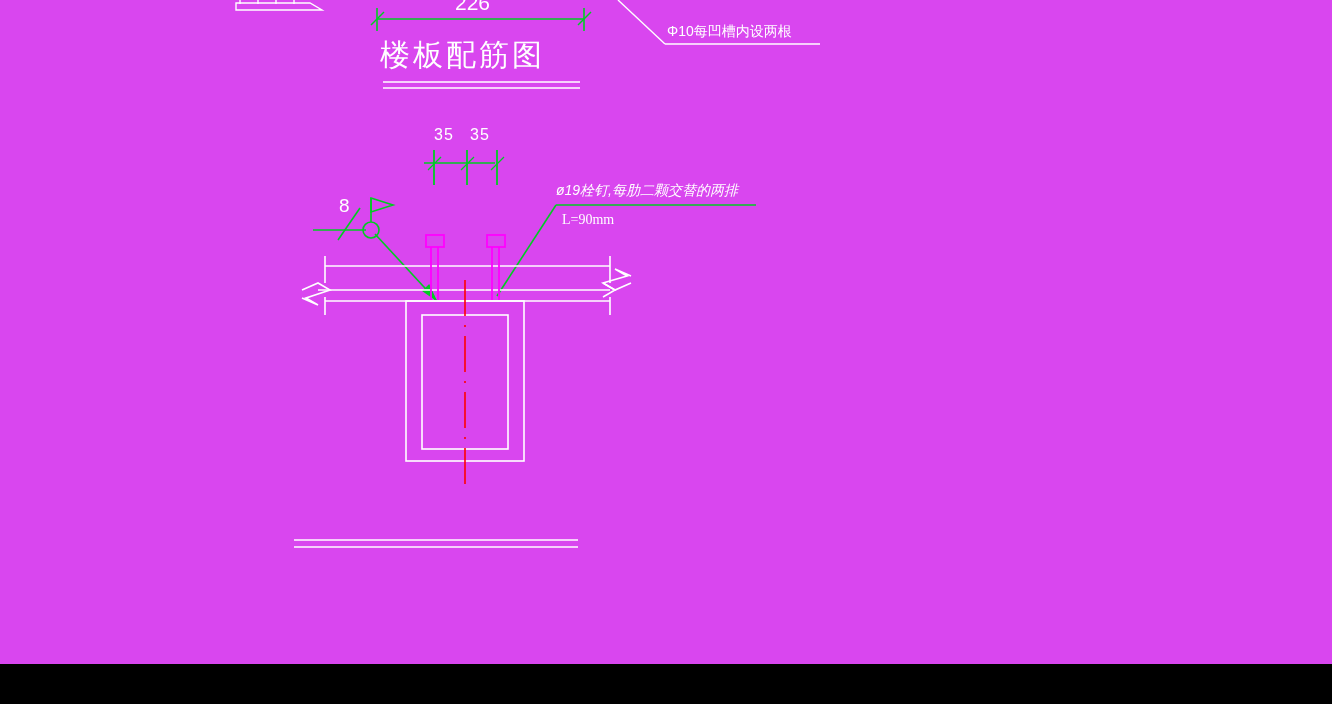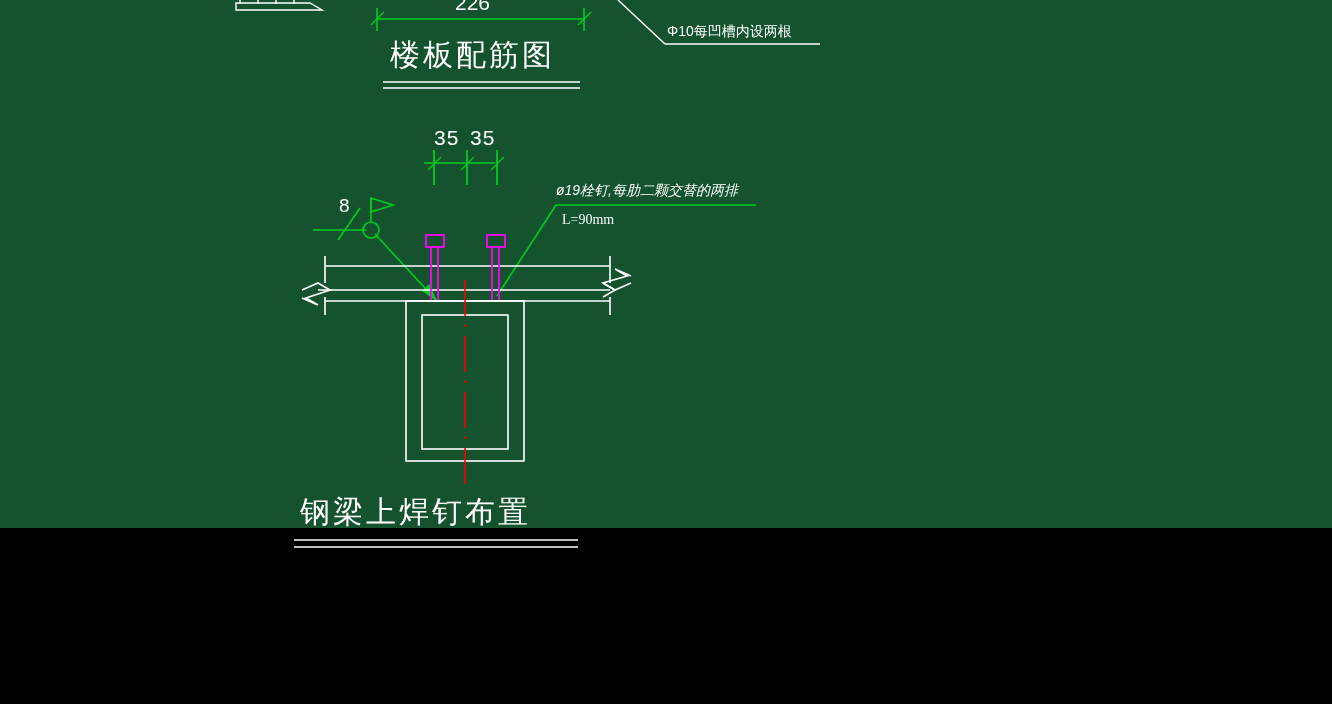--- a/index.html
+++ b/index.html
@@ -9,41 +9,41 @@
   }
   body {
     width: 1332px;
     height: 704px;
     overflow: hidden;
     font-family: "Liberation Sans", sans-serif;
   }
   #cad-canvas {
     position: relative;
     width: 1332px;
-    height: 528px;
-    background: #14532d;
+    height: 664px;
+    background: #d946ef;
   }
   #cad-canvas svg {
     position: absolute;
     top: 0;
     left: 0;
   }
   .cad-text {
     position: absolute;
     white-space: pre;
     color: #ffffff;
     font-family: "Liberation Sans", sans-serif;
     line-height: 1;
   }
   .t-title {
     font-size: 30px;
     letter-spacing: 3px;
   }
   .t-dim {
-    font-size: 21px;
+    font-size: 16px;
     letter-spacing: 1px;
   }
   .t-note {
     font-size: 14px;
     letter-spacing: 0px;
   }
   .t-weld {
     font-size: 19px;
   }
   .t-clip {
@@ -157,29 +157,28 @@
 
     <g>
       <line x1="294" y1="540" x2="578" y2="540" stroke="#ffffff" stroke-width="1.6"></line>
       <line x1="294" y1="547" x2="578" y2="547" stroke="#ffffff" stroke-width="1.6"></line>
     </g>
 
   </svg>
 
   <div class="cad-text t-clip" style="left:455px; top:-8px;">226</div>
 
-  <div class="cad-text t-title" style="left:390px; top:40px;">楼板配筋图</div>
+  <div class="cad-text t-title" style="left:380px; top:40px;">楼板配筋图</div>
 
   <div class="cad-text t-note" style="left:667px; top:24px;">Φ10每凹槽内设两根</div>
 
   <div class="cad-text t-dim" style="left:434px; top:127px;">35</div>
 
   <div class="cad-text t-dim" style="left:470px; top:127px;">35</div>
 
   <div class="cad-text t-weld" style="left:339px; top:196px;">8</div>
 
   <div class="cad-text t-note" style="left:556px; top:183px;font-style:italic;">ø19栓钉,每肋二颗交替的两排</div>
 
   <div class="cad-text t-note" style="left:562px; top:213px;font-family:Liberation Serif, serif;">L=90mm</div>
 
-  <div class="cad-text t-title" style="left:300px; top:497px;">钢梁上焊钉布置</div>
 
 </div>
 
 </body></html>

